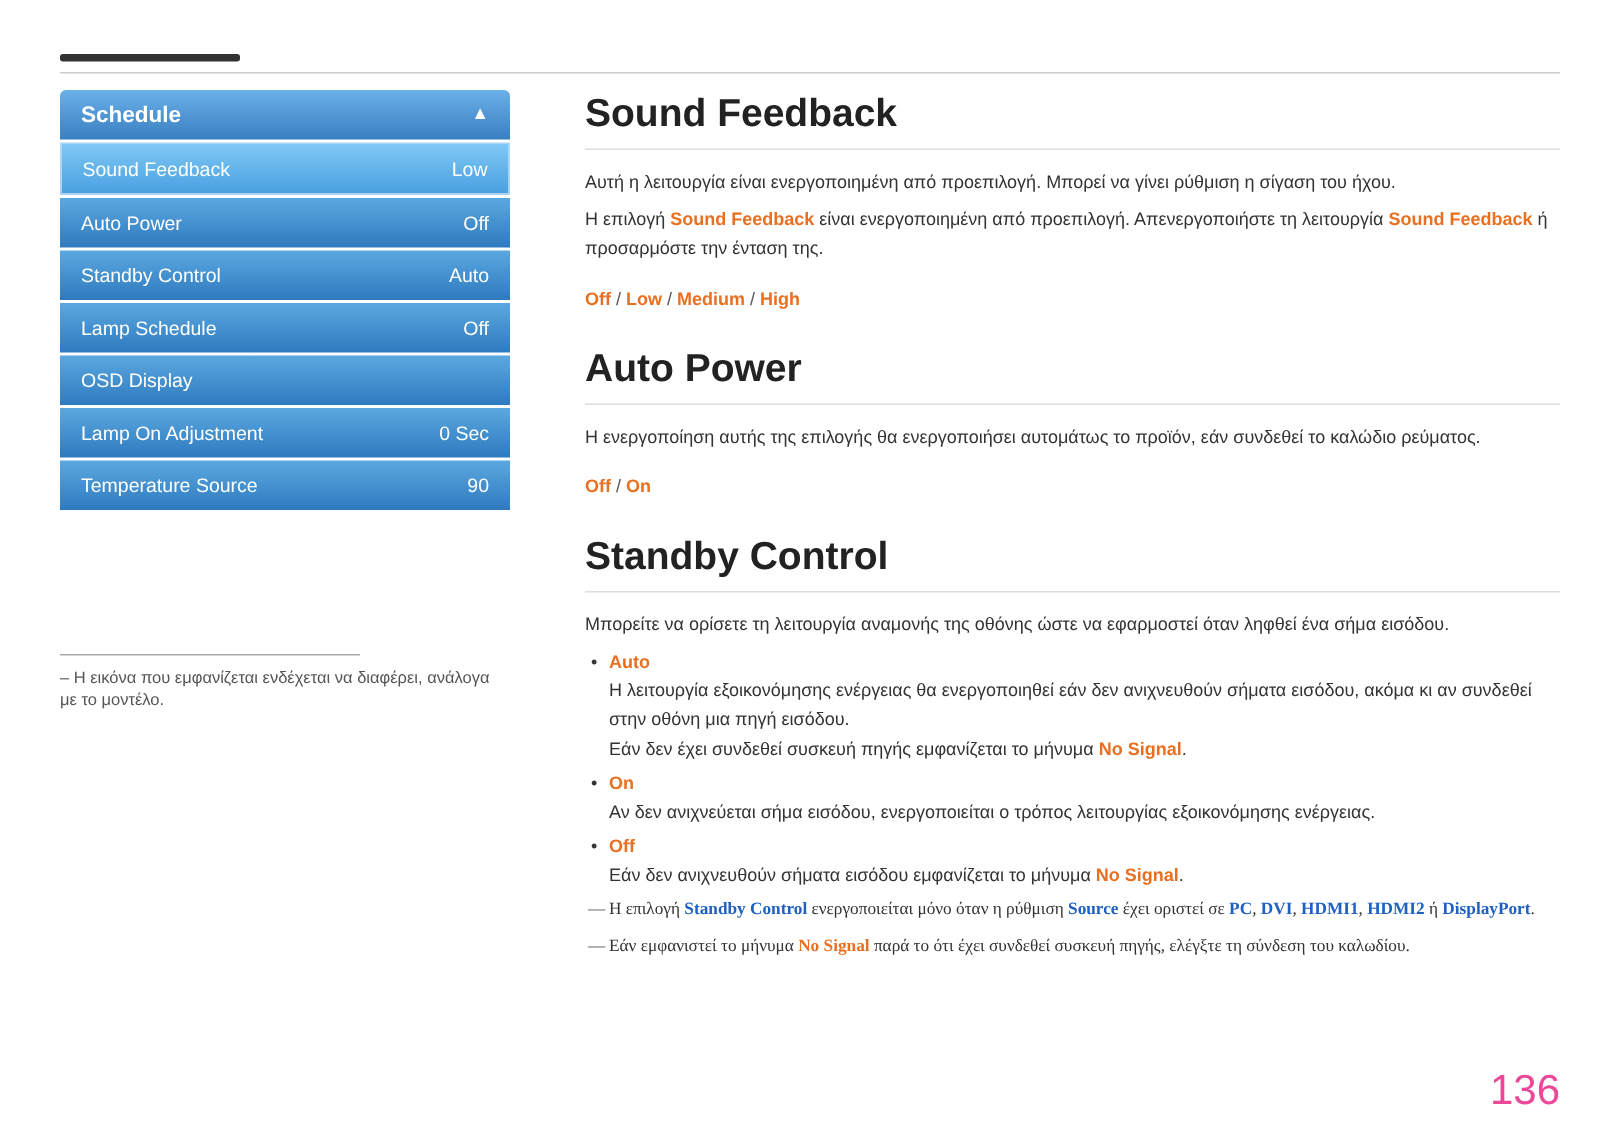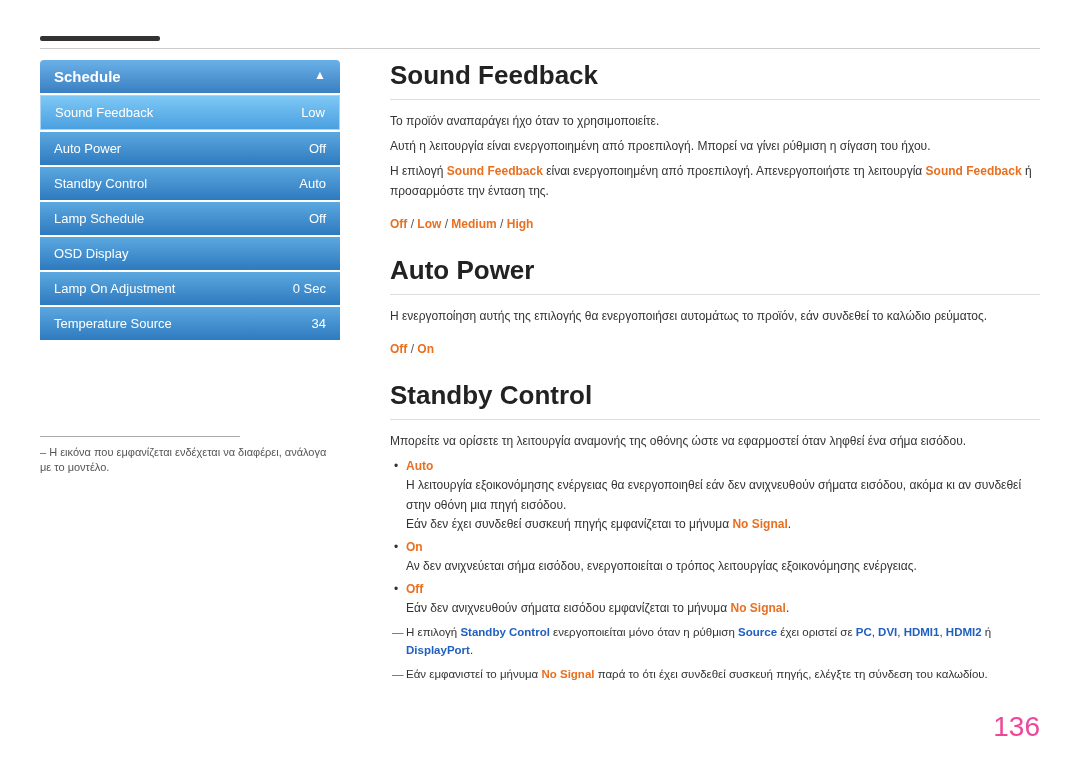--- a/index.html
+++ b/index.html
@@ -163,20 +163,21 @@
       font-weight: bold;
     }
 
     .dash-note {
       font-size: 11.5px;
       color: #333333;
       line-height: 1.6;
       margin-left: 16px;
       margin-bottom: 6px;
       position: relative;
+      font-family: Liberation Serif, serif;
     }
 
     .dash-note::before {
       content: "—";
       position: absolute;
       left: -14px;
       color: #555;
     }
 
     
@@ -231,35 +232,34 @@
       <div class="menu-item">
         <span>OSD Display</span>
         <span class="value"></span>
       </div>
       <div class="menu-item">
         <span>Lamp On Adjustment</span>
         <span class="value">0 Sec</span>
       </div>
       <div class="menu-item">
         <span>Temperature Source</span>
-        <span class="value">34</span>
+        <span class="value">90</span>
       </div>
     </div>
 </div>
 
 <div class="sidebar-note">
   <div class="sidebar-note-line"></div>
   <div class="sidebar-note-text">– Η εικόνα που εμφανίζεται ενδέχεται να διαφέρει, ανάλογα με το μοντέλο.</div>
 </div>
 
 <div class="main-content">
   <div id="sections-container">
       <div class="section-body">
         <div class="section-title">Sound Feedback</div>
-        <p>Το προϊόν αναπαράγει ήχο όταν το χρησιμοποιείτε.</p>
         <p>Αυτή η λειτουργία είναι ενεργοποιημένη από προεπιλογή. Μπορεί να γίνει ρύθμιση η σίγαση του ήχου.</p>
         <p>Η επιλογή <span class="highlight-orange">Sound Feedback</span> είναι ενεργοποιημένη από προεπιλογή. Απενεργοποιήστε τη λειτουργία <span class="highlight-orange">Sound Feedback</span> ή προσαρμόστε την ένταση της.</p>
         <div class="options-line"><span>Off</span> / <span>Low</span> / <span>Medium</span> / <span>High</span></div>
       </div>
       <div class="section-body">
         <div class="section-title">Auto Power</div>
         <p>Η ενεργοποίηση αυτής της επιλογής θα ενεργοποιήσει αυτομάτως το προϊόν, εάν συνδεθεί το καλώδιο ρεύματος.</p>
         <div class="options-line"><span>Off</span> / <span>On</span></div>
       </div>
       <div class="section-body">

